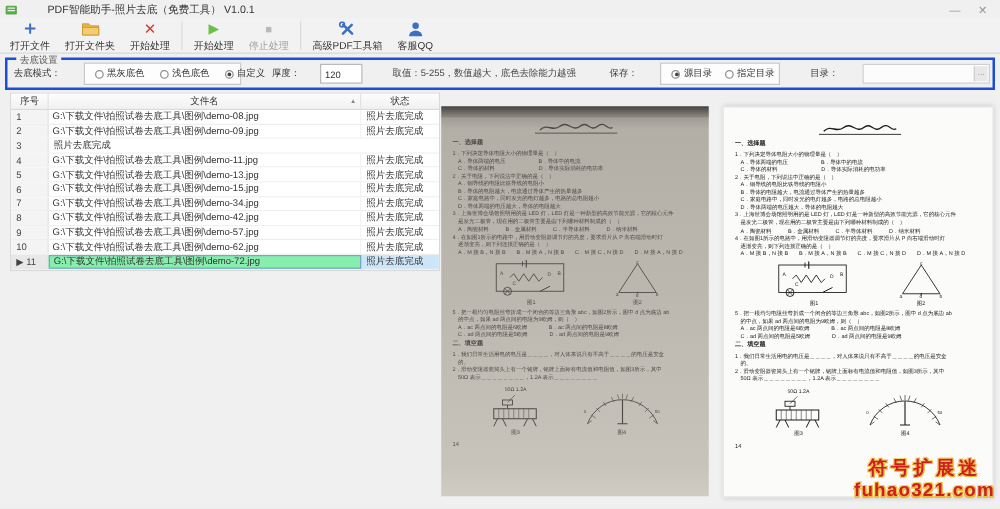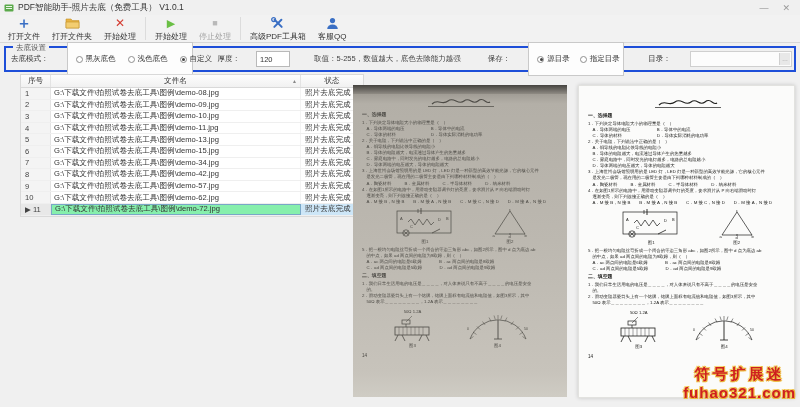--- a/index.html
+++ b/index.html
@@ -1,21 +1,21 @@
 <!DOCTYPE html>
 <html><head>
 <meta charset="utf-8">
 <style>
   * { margin:0; padding:0; box-sizing:border-box; }
   html,body { width:800px; height:407px; overflow:hidden; }
   body { font-family:"Liberation Sans","DejaVu Sans",sans-serif; background:#e8e8e8; }
   .window { position:relative; width:800px; height:407px; background:#f0f0f0; overflow:hidden; }
 
   
-  .titlebar { height:15px; display:flex; align-items:center; padding:0 4px; background:#f0f0f0; }
+  .titlebar { height:15px; display:flex; align-items:center; padding:0 4px; background:#f0f0f0;gap:20px; }
   .app-icon { width:10px; height:10px; margin-right:4px; }
   .title-text { font-size:8.5px; color:#333; }
   .win-controls { margin-left:auto; display:flex; gap:14px; padding-right:6px; }
   .win-btn { font-size:9px; color:#9a9a9a; line-height:10px; cursor:default; }
 
   
   .toolbar { height:28px; display:flex; align-items:center; padding:0 2px; background:#f2f2f2; border-bottom:1px solid #d8d8d8; }
   .tbtn { display:flex; flex-direction:column; align-items:center; justify-content:center; padding:1px 6px 0 6px; height:27px; }
   .tbtn .ticon { height:14px; display:flex; align-items:center; justify-content:center; }
   .tbtn .tlabel { font-size:8px; color:#333; white-space:nowrap; margin-top:1px; }
@@ -24,30 +24,30 @@
   .glyph-plus { font-size:15px; font-weight:bold; color:#3a6fc4; line-height:12px; }
   .glyph-x { font-size:12px; font-weight:bold; color:#d43b30; line-height:12px; }
   .glyph-play { font-size:11px; color:#6abf45; line-height:12px; }
   .glyph-stop { font-size:9px; color:#b9b9b9; line-height:12px; }
 
   
   .settings { position:absolute; left:4px; top:46px; width:792px; height:26px; border:2px solid #1d4ed8; }
   .settings-legend { position:absolute; top:-5px; left:7px; background:#f0f0f0; padding:0 3px; font-size:7.5px; color:#555; }
   .settings-row { position:absolute; left:0; top:0; width:100%; height:100%; display:flex; align-items:center; font-size:7.5px; color:#333;gap:16px; }
   .slabel { white-space:nowrap; }
-  .radio-box { display:flex; align-items:center; background:#fdfdfd; border:1px solid #c9c9c9; height:18px; padding:16px 8px; gap:12px; }
+  .radio-box { display:flex; align-items:center; background:#fdfdfd; border:1px solid #c9c9c9; height:18px; padding:0 8px; gap:12px; }
   .radio { display:flex; align-items:center; gap:3px; white-space:nowrap; }
   .rdot { width:7px; height:7px; border:1px solid #8f8f8f; border-radius:50%; background:#fff; position:relative; flex:0 0 auto; }
   .radio.checked .rdot::after { content:""; position:absolute; left:1.5px; top:1.5px; width:3px; height:3px; border-radius:50%; background:#444; }
   .num-input { width:34px; height:16px; background:#fff; border:1px solid #b9b9b9; font-size:7.5px; color:#333; display:flex; align-items:center; padding-left:3px; }
   .dir-input { flex:1; height:16px; background:#fcfcfc; border:1px solid #cfcfcf; margin-right:2px; position:relative; }
   .dir-browse { position:absolute; right:1px; top:1px; bottom:1px; width:11px; background:#e8e8e8; border-left:1px solid #cfcfcf; font-size:6px; color:#777; display:flex; align-items:center; justify-content:center; }
 
   
-  .ftable { position:absolute; left:20px; top:74px; width:344px; background:#fff; border:1px solid #d9d9d9; font-size:7.6px; color:#333; }
+  .ftable { position:absolute; left:8px; top:74px; width:344px; background:#fff; border:1px solid #d9d9d9; font-size:7.6px; color:#333; }
   .thead { display:flex; height:13px; background:linear-gradient(#fdfdfd,#f1f1f1); border-bottom:1px solid #d9d9d9; align-items:center; }
   .th { display:flex; align-items:center; justify-content:center; height:100%; border-right:1px solid #e3e3e3; position:relative; }
   .th-num { width:30px; }
   .th-file { width:250px; }
   .th-status { flex:1; border-right:none; }
   .sort-arrow { position:absolute; right:3px; font-size:5px; color:#888; }
   .trow { display:flex; height:11.6px; align-items:center; border-bottom:1px solid #efefef; background:#fff; }
   .c-num { width:30px; height:100%; background:#f4f4f4; border-right:1px solid #e3e3e3; display:flex; align-items:center; padding-left:4px; color:#444; }
   .c-file { width:250px; height:100%; display:flex; align-items:center; padding-left:3px; white-space:nowrap; overflow:hidden; border-right:1px solid #f3f3f3; }
   .c-status { flex:1; height:100%; display:flex; align-items:center; padding-left:4px; white-space:nowrap; }
@@ -212,21 +212,20 @@
           <div class="c-file">G:\下载文件\拍照试卷去底工具\图例\demo-08.jpg</div>
           <div class="c-status">照片去底完成</div>
         </div>
         <div class="trow">
           <div class="c-num">2</div>
           <div class="c-file">G:\下载文件\拍照试卷去底工具\图例\demo-09.jpg</div>
           <div class="c-status">照片去底完成</div>
         </div>
         <div class="trow">
           <div class="c-num">3</div>
-          <div class="c-file">G:\下载文件\拍照试卷去底工具\图例\demo-10.jpg</div>
           <div class="c-status">照片去底完成</div>
         </div>
         <div class="trow">
           <div class="c-num">4</div>
           <div class="c-file">G:\下载文件\拍照试卷去底工具\图例\demo-11.jpg</div>
           <div class="c-status">照片去底完成</div>
         </div>
         <div class="trow">
           <div class="c-num">5</div>
           <div class="c-file">G:\下载文件\拍照试卷去底工具\图例\demo-13.jpg</div>

